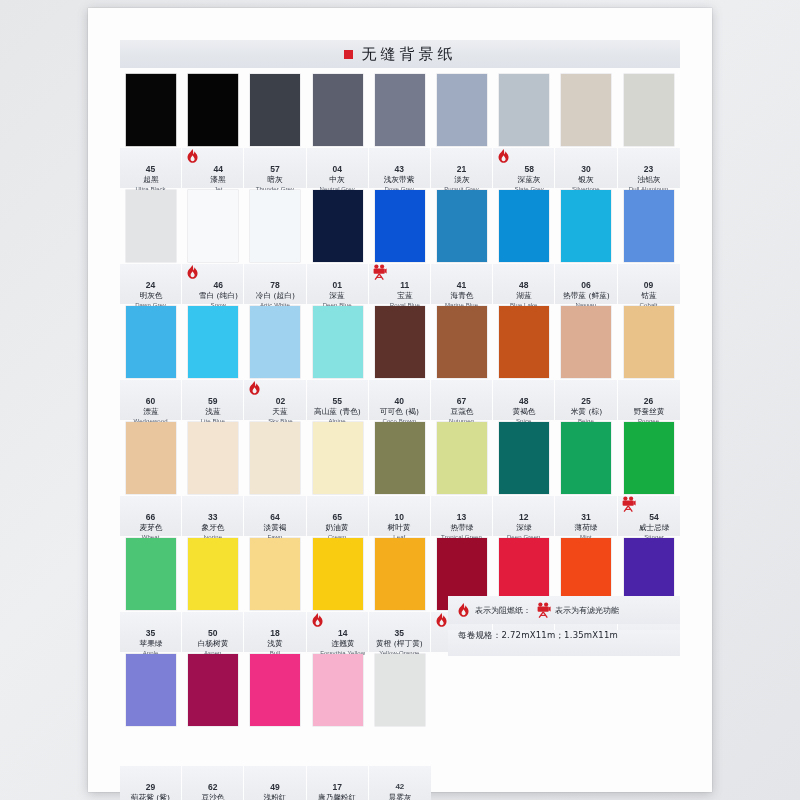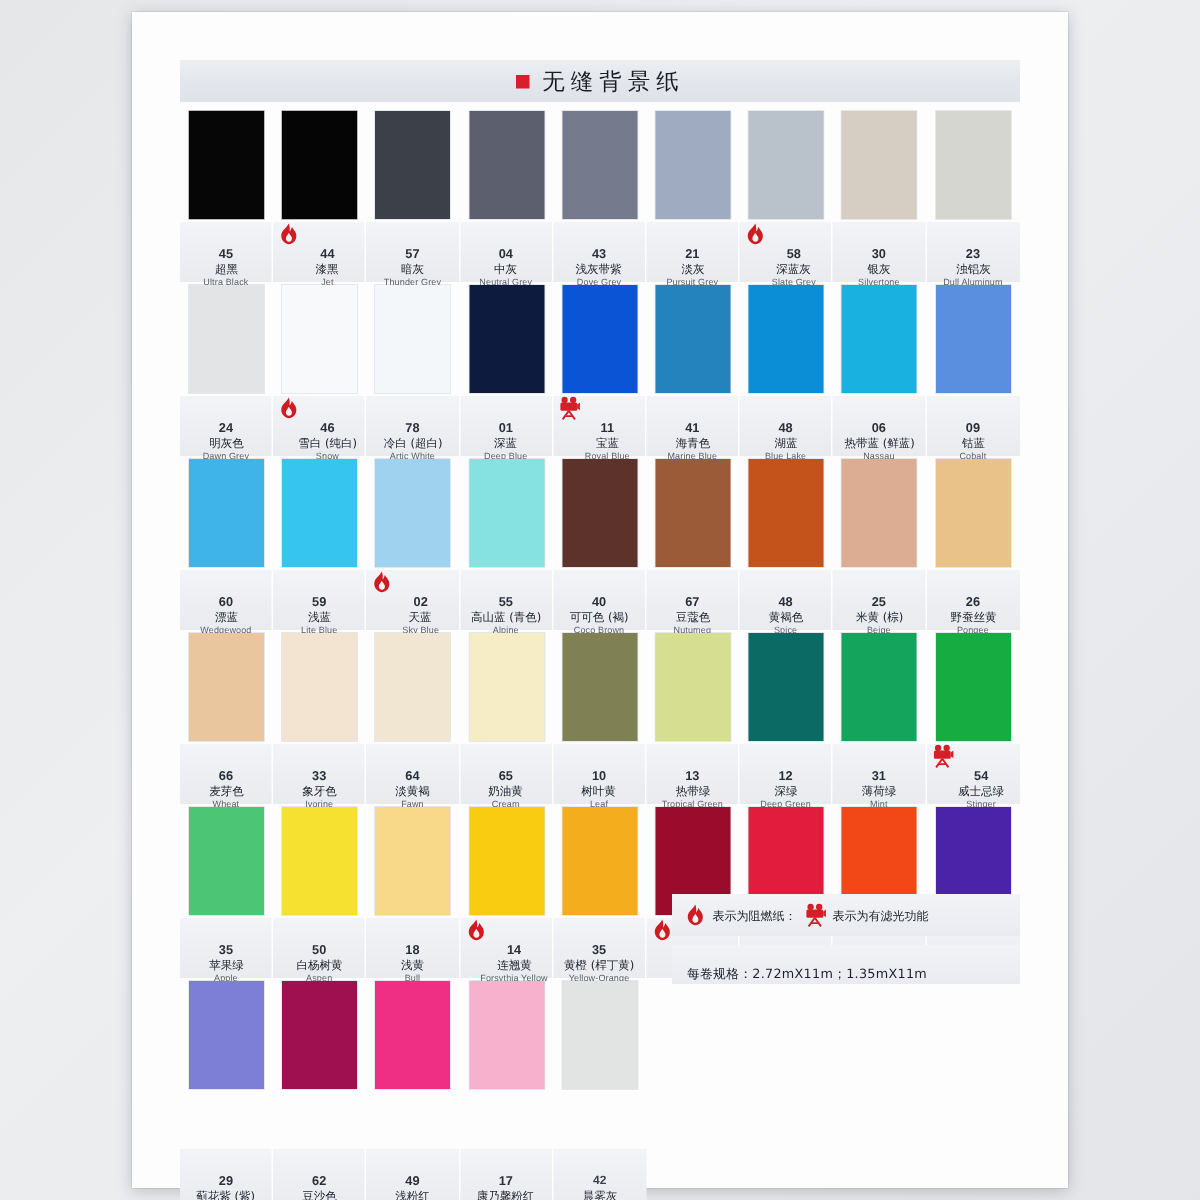--- a/index.html
+++ b/index.html
@@ -83,21 +83,21 @@
   
   .info{position:absolute;left:360px;top:588px;width:232px;}
   .info-box{
     background:linear-gradient(180deg,#f1f3f6 0%,#e9ebf0 100%);
     margin-bottom:6px;box-sizing:border-box;
   }
   .legend{height:28px;display:flex;align-items:center;padding:0 8px;gap:5px;}
   .legend-item{display:flex;align-items:center;gap:4px;}
   .legend-item svg{display:block;}
   .legend-txt{font-family:"DejaVu Sans",sans-serif;font-size:8px;color:#1c2029;white-space:nowrap;}
-  .spec{height:26px;display:flex;align-items:flex-end;padding:0 10px;}
+  .spec{height:26px;display:flex;align-items:flex-start;padding:0 10px;}
   .spec-txt{font-family:"DejaVu Sans",sans-serif;font-size:8.5px;color:#1c2029;letter-spacing:.2px;}
   .desc{padding:8px 10px 9px 12px;}
   .desc-txt{
     font-family:"DejaVu Sans",sans-serif;font-size:8px;color:#454b57;
     line-height:13px;text-align:justify;
   }
 </style>
 </head>
 <body>
 

